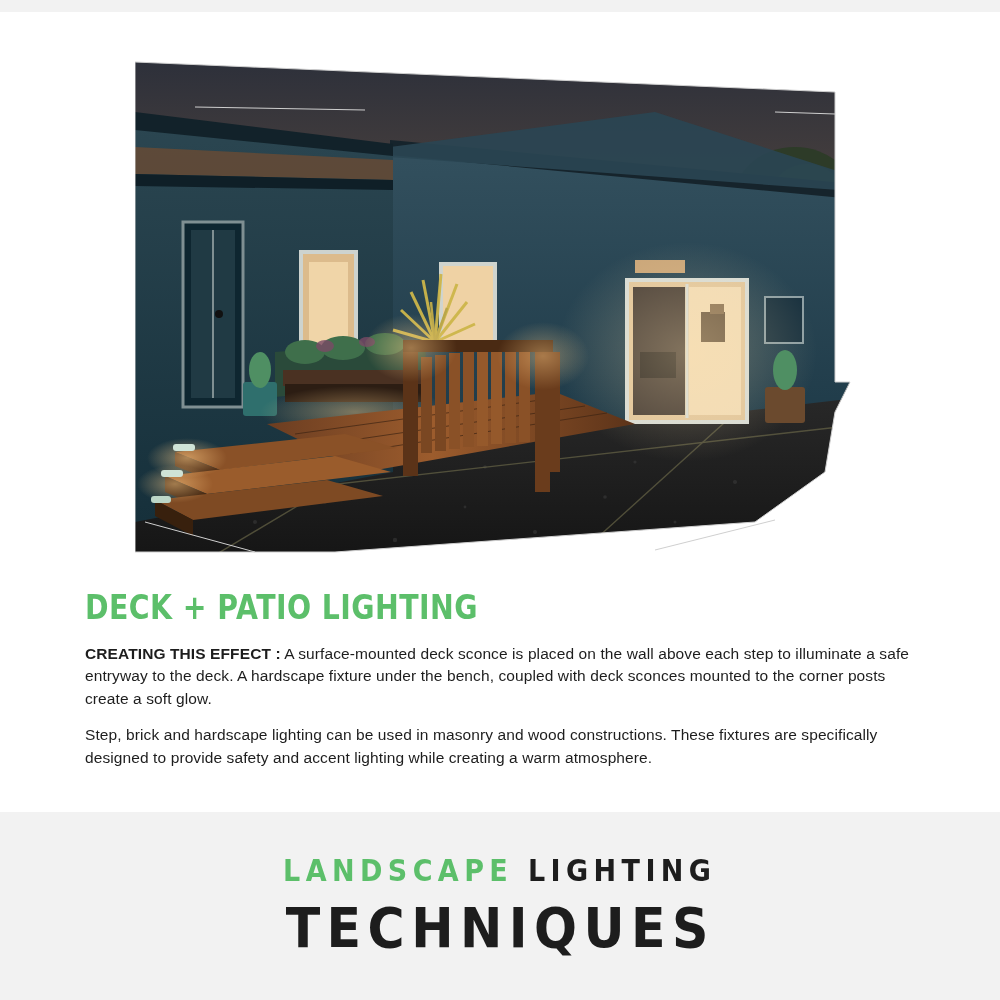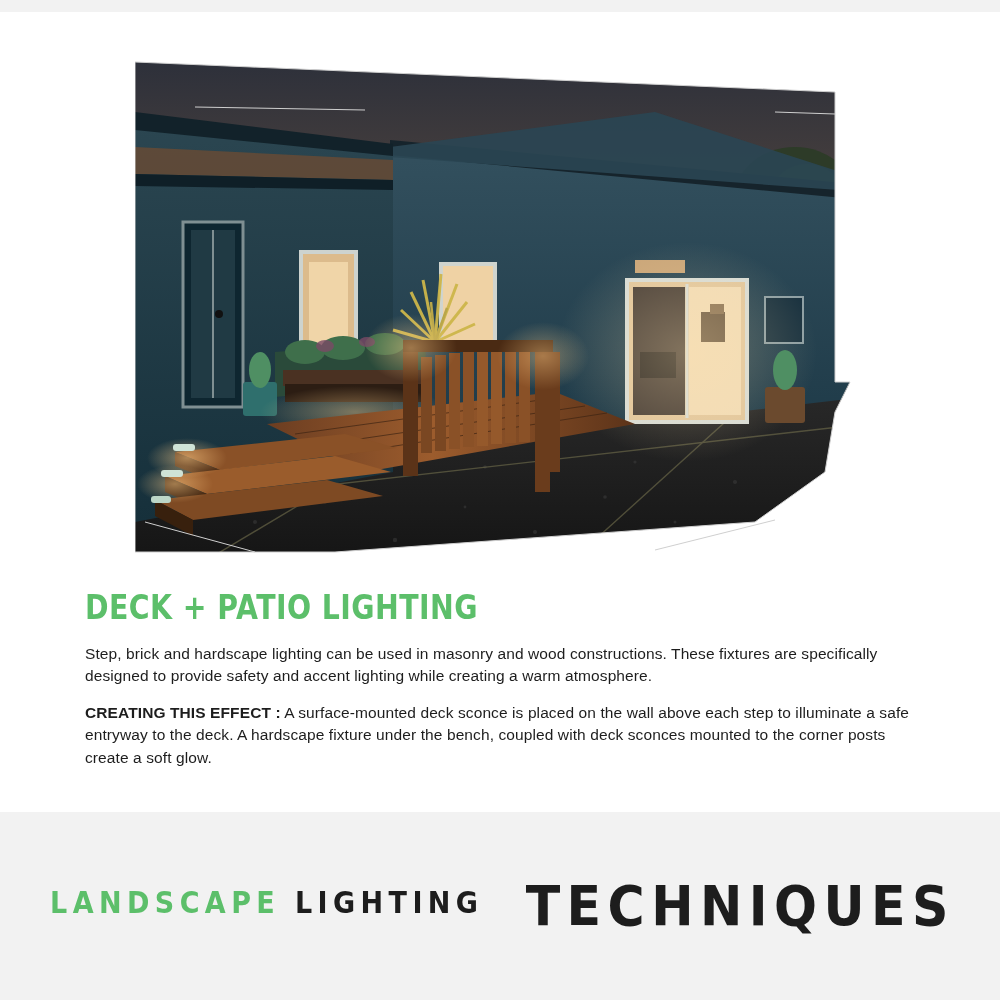--- a/index.html
+++ b/index.html
@@ -79,21 +79,21 @@
 
   
   .footer {
     position: absolute;
     left: 0;
     top: 812px;
     width: 1000px;
     height: 188px;
     background: #f2f2f2;
     display: flex;
-    flex-direction: row;
+    flex-direction: column;
     align-items: center;
     justify-content: center;
   }
   .footer-line1 {
     font-family: "DejaVu Sans", sans-serif;
     font-size: 30px;
     font-weight: bold;
     letter-spacing: 6px;
     transform: scaleX(0.9);
     margin-bottom: 8px;
@@ -333,23 +333,23 @@
           <path d="M10,470 L120,500"></path>
           <path d="M520,498 L640,468"></path>
         </g>
       </svg>
     </div>
   </div>
 
   <div class="content">
     <h1 class="headline">DECK + PATIO LIGHTING</h1>
 
+    <p class="body-para"><strong>CREATING THIS EFFECT :</strong><span> A surface-mounted deck sconce is placed on the wall above each step to illuminate a safe entryway to the deck. A hardscape fixture under the bench, coupled with deck sconces mounted to the corner posts create a soft glow.</span></p>
+
     <p class="body-para">Step, brick and hardscape lighting can be used in masonry and wood constructions. These fixtures are specifically designed to provide safety and accent lighting while creating a warm atmosphere.</p>
-
-    <p class="body-para"><strong>CREATING THIS EFFECT :</strong><span> A surface-mounted deck sconce is placed on the wall above each step to illuminate a safe entryway to the deck. A hardscape fixture under the bench, coupled with deck sconces mounted to the corner posts create a soft glow.</span></p>
   </div>
 
   <div class="footer">
     <div class="footer-line1">
       <span class="green">LANDSCAPE</span>
       <span class="dark">LIGHTING</span>
     </div>
     <div class="footer-line2">TECHNIQUES</div>
   </div>
 

